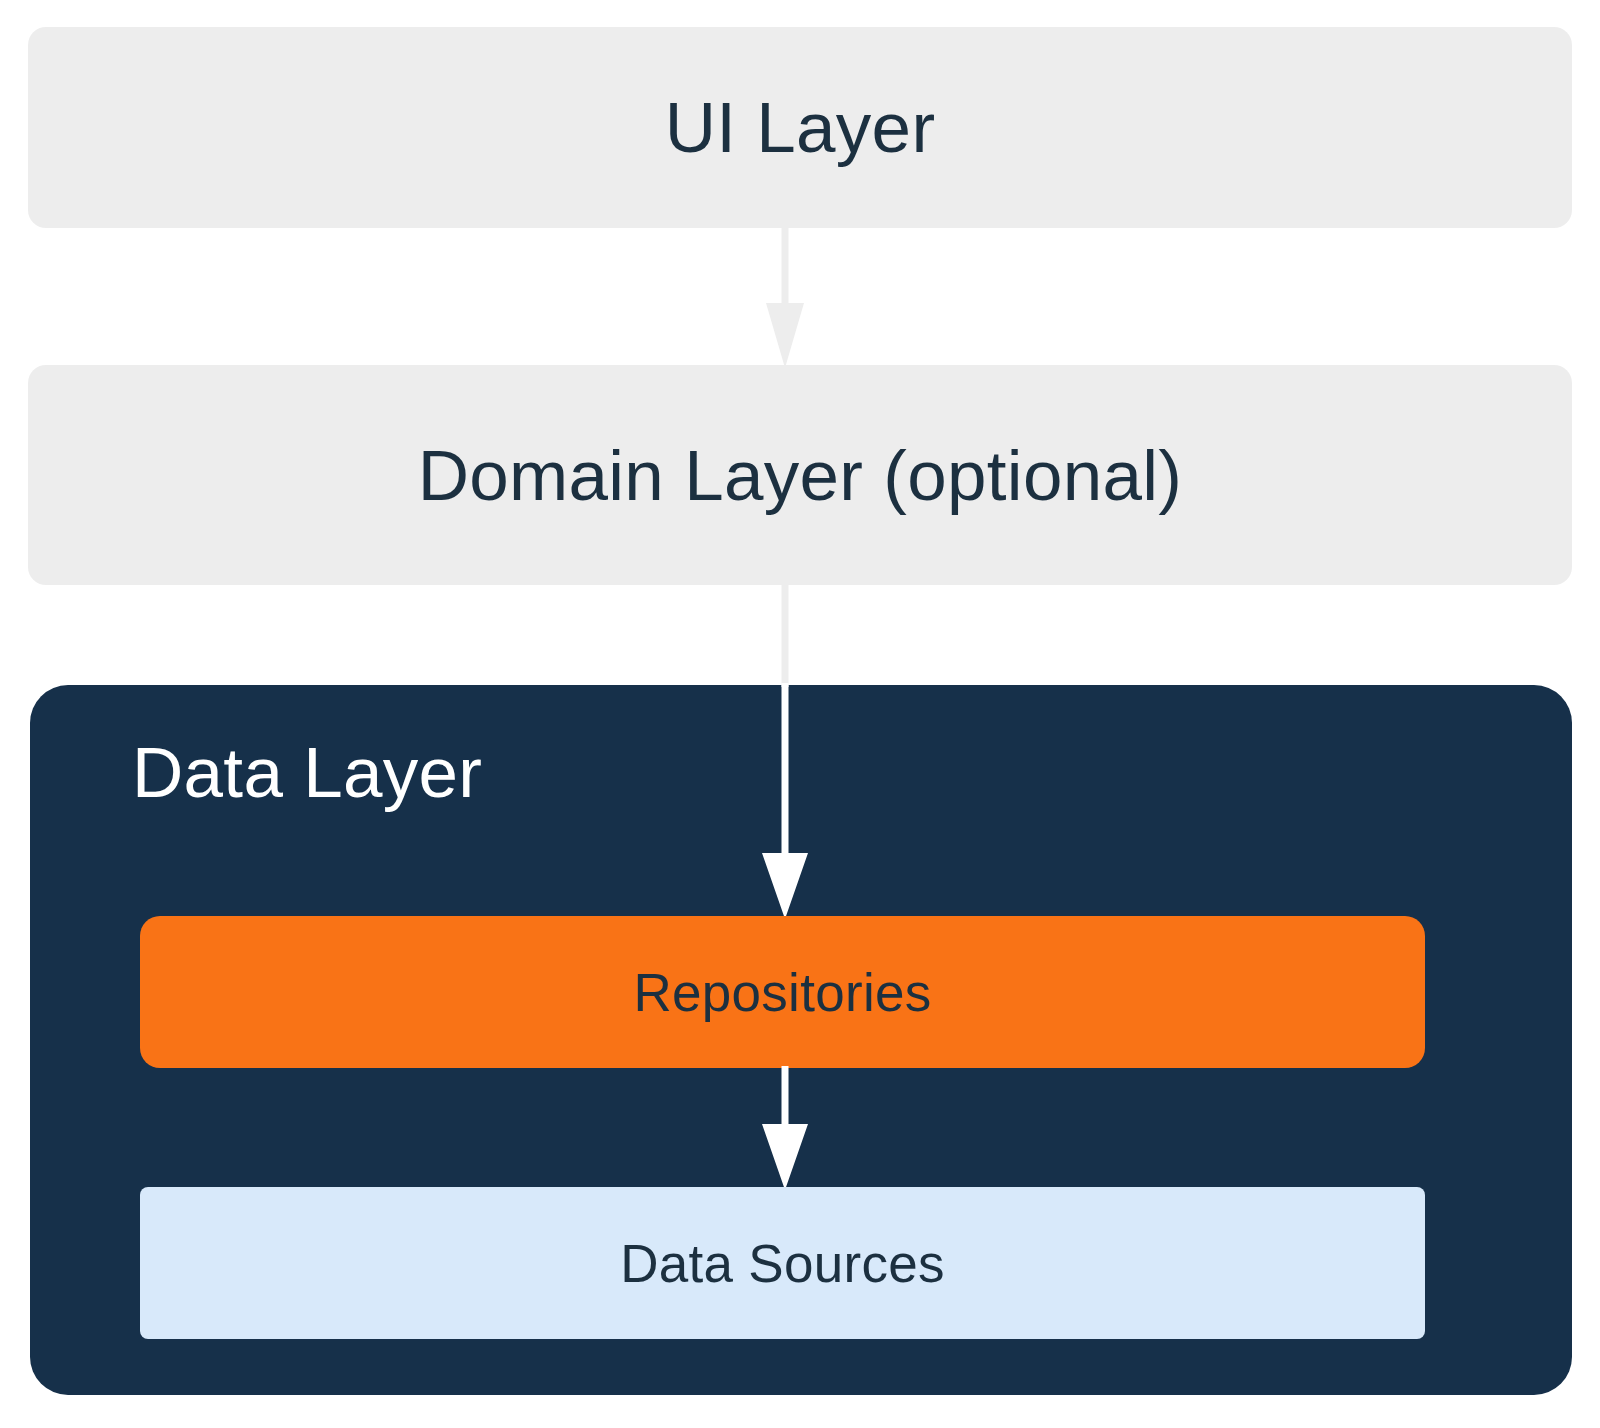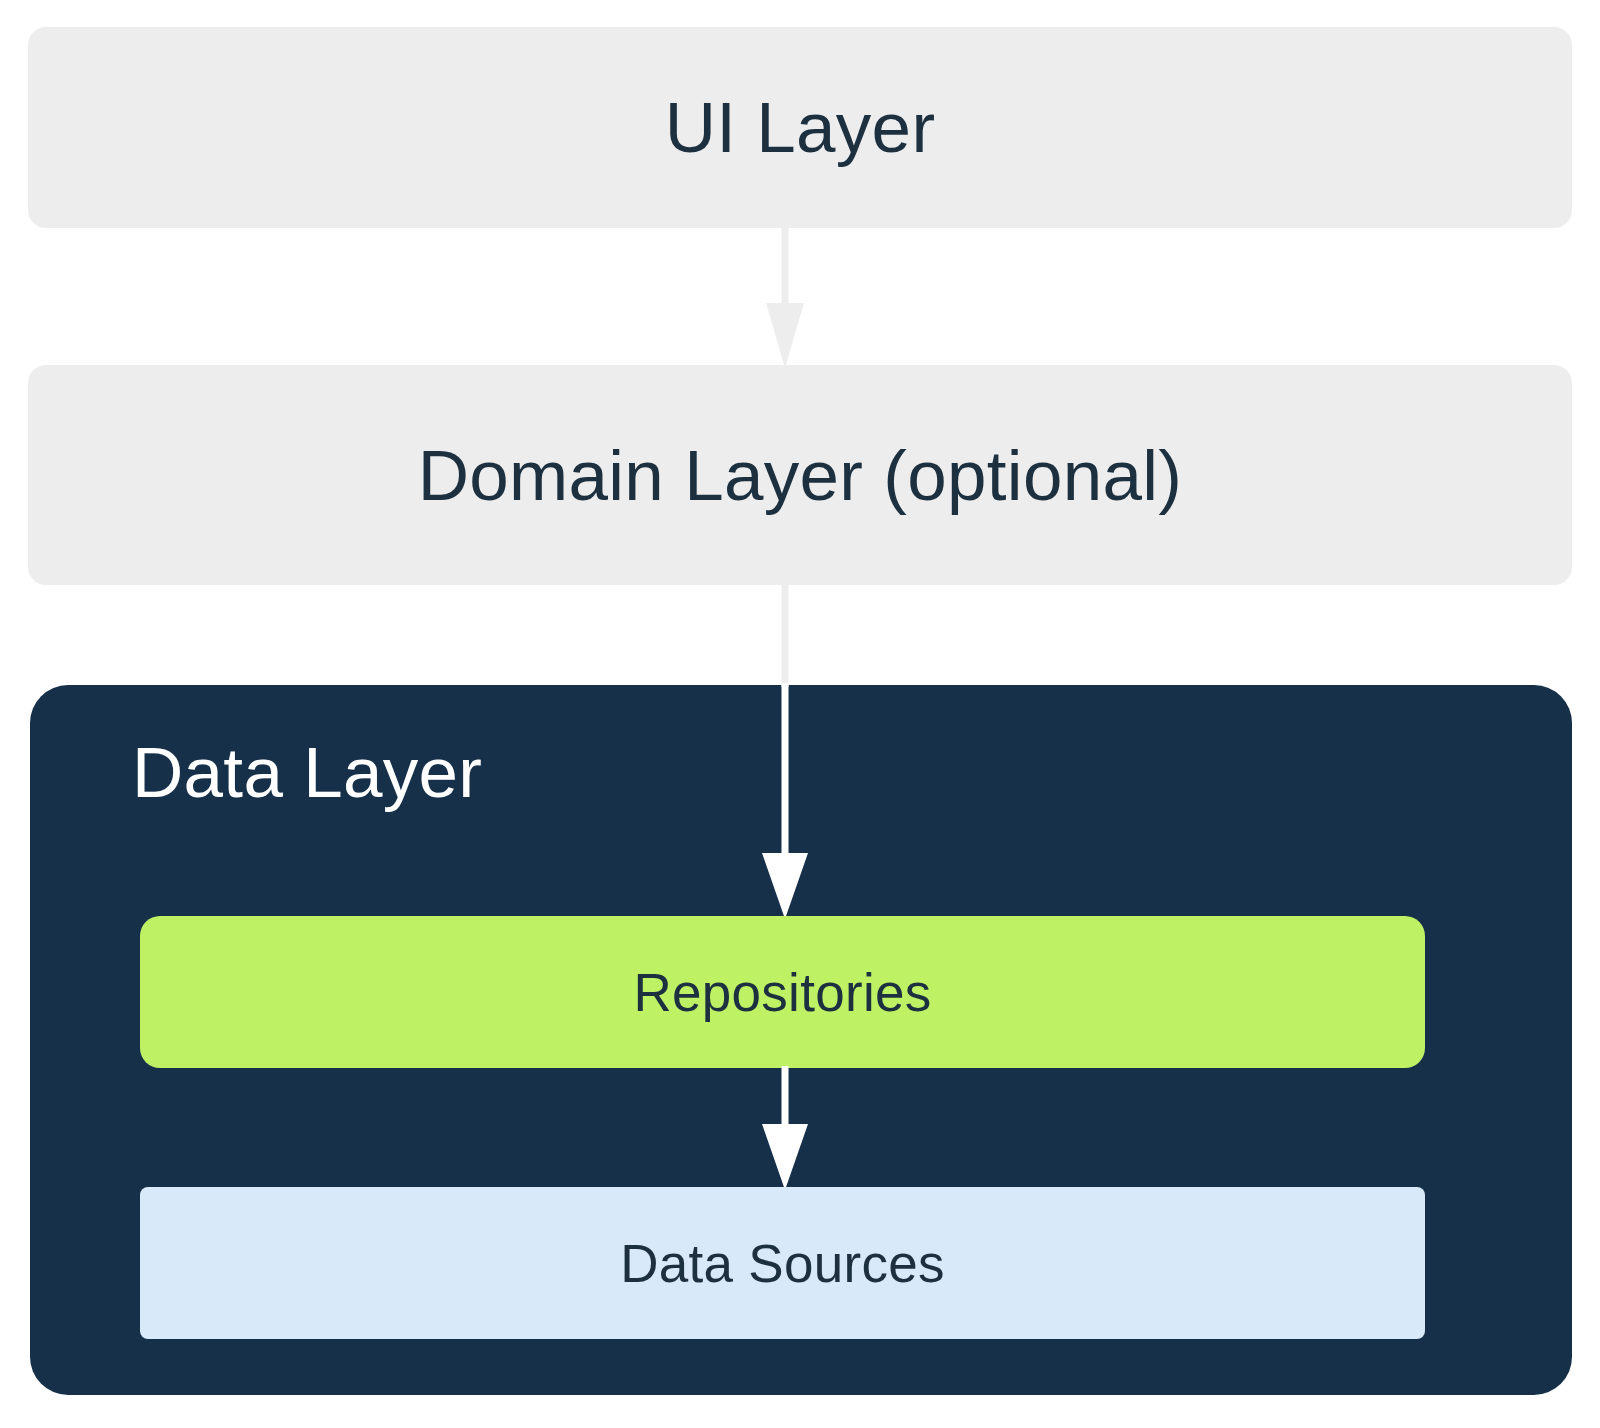--- a/index.html
+++ b/index.html
@@ -81,21 +81,21 @@
     white-space: nowrap;
     margin-top: 20px;
   }
 
   
   #repositories-box {
     left: 140px;
     top: 916px;
     width: 1285px;
     height: 152px;
-    background: #bef264;
+    background: #f97316;
     border-radius: 20px;
   }
   #repositories-box .layer-label {
     font-size: 53px;
     color: #1c3040;
   }
 
   
   #data-sources-box {
     left: 140px;

